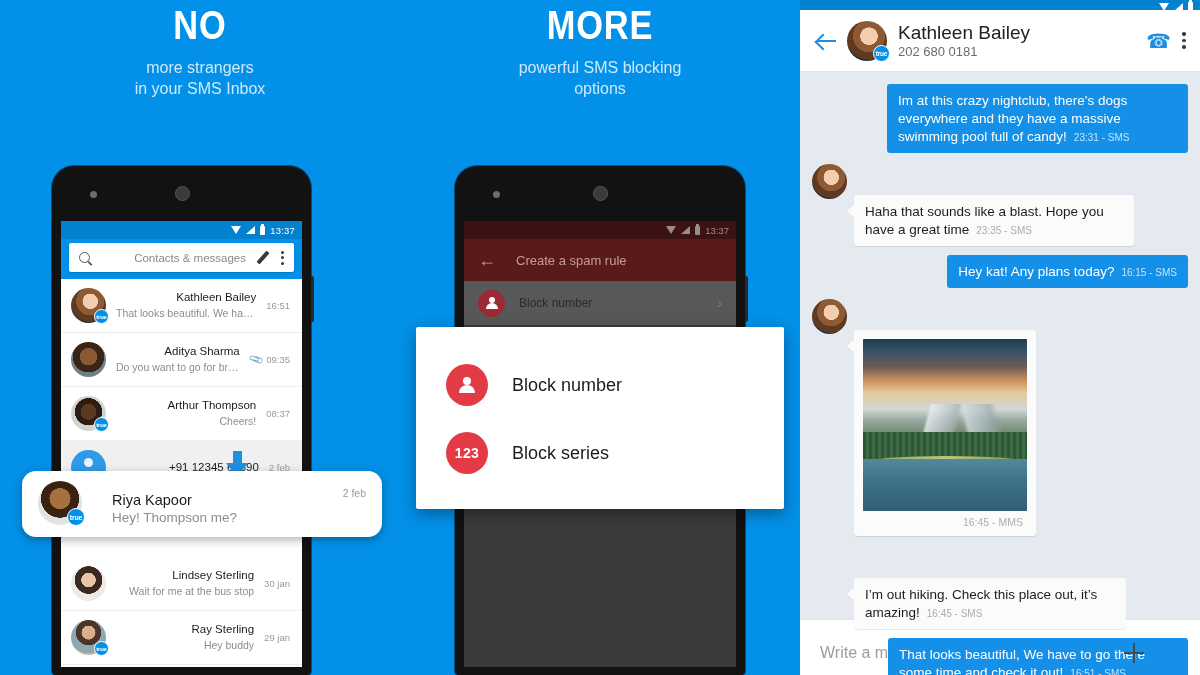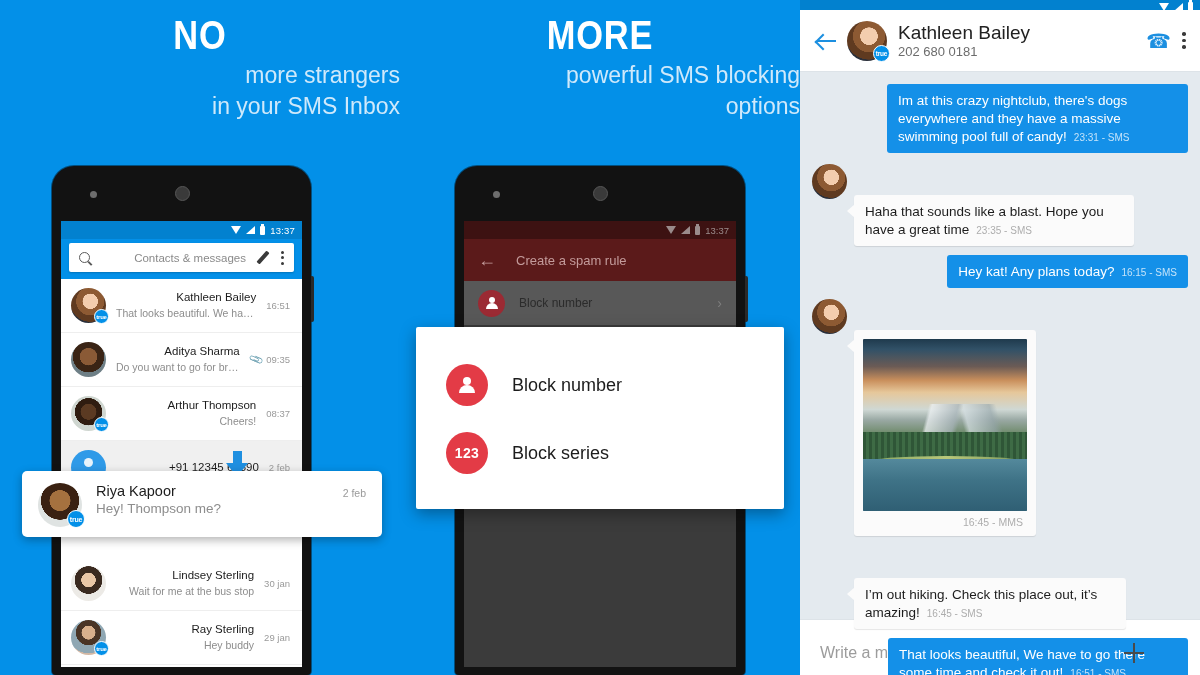--- a/index.html
+++ b/index.html
@@ -10,30 +10,30 @@
   }
   .stage { position: relative; width: 1200px; height: 675px; }
 
   
   .panel { position: absolute; top: 0; height: 675px; background: #0390e8; overflow: hidden; }
   .p1 { left: 0; width: 400px; }
   .p2 { left: 400px; width: 400px; }
   .p3 { left: 800px; width: 400px; background: #e4eaef; }
 
   
-  .headline { text-align: center; padding-top: 14px; }
+  .headline { text-align: center; padding-top: 4px; }
   .headline .big {
     font-size: 40px; font-weight: bold; color: #ffffff;
     letter-spacing: 1px; line-height: 1.05;
     font-family: "Liberation Sans", sans-serif;
     transform: scaleX(.86); display: inline-block;
   }
   .headline .sub {
-    margin-top: 4px; font-size: 23px; color: #cfe9fb;
-    line-height: 1.33; font-weight: 400; text-align: right;
+    margin-top: 11px; font-size: 16px; color: #cfe9fb;
+    line-height: 1.33; font-weight: 400;
   }
 
   
   .phone {
     position: absolute; border-radius: 22px 22px 4px 4px;
     background: #121212;
     box-shadow: 0 0 0 1px rgba(0,0,0,.45);
   }
   .phone .bezel-top { position: relative; height: 55px; }
   .phone .cam {
@@ -102,23 +102,23 @@
   .convo .nm { font-size: 11.5px; color: #1c1c1c; font-weight: 500; line-height: 1.35; }
   .convo .pv {
     font-size: 10.5px; color: #8d8d8d; line-height: 1.45; margin-top: 1px;
     white-space: nowrap; overflow: hidden; text-overflow: ellipsis;
   }
   .convo .meta { display: flex; align-items: center; gap: 4px; flex: none; color: #9a9a9a; font-size: 9.5px; }
   .ic-clip { font-size: 10px; color: #9a9a9a; transform: rotate(-25deg); display:inline-block; }
 
   
   .overlay-card {
-    position: absolute; background: #fff; border-radius: 5px;
+    position: absolute; background: #fff; border-radius: 14px;
     box-shadow: 0 3px 10px rgba(0,0,0,.30);
-    display: flex; align-items: flex-start; gap: 14px; padding: 12px 16px;
+    display: flex; align-items: flex-end; gap: 30px; padding: 12px 16px;
   }
   .overlay-card .nm { font-size: 14.5px; color: #1c1c1c; font-weight: 500; }
   .overlay-card .pv { font-size: 13.5px; color: #8d8d8d; margin-top: 2px; }
   .overlay-card .dt { font-size: 10.5px; color: #9a9a9a; align-self: flex-start; margin-top: 4px; }
   .overlay-card .avatar { width: 44px; height: 44px; }
   .overlay-card .badge-true { width: 18px; height: 18px; font-size: 7px; }
   .arrow-down {
     position: absolute; width: 0; height: 0;
     border-left: 11px solid transparent; border-right: 11px solid transparent;
     border-top: 14px solid #1f8fe0;

